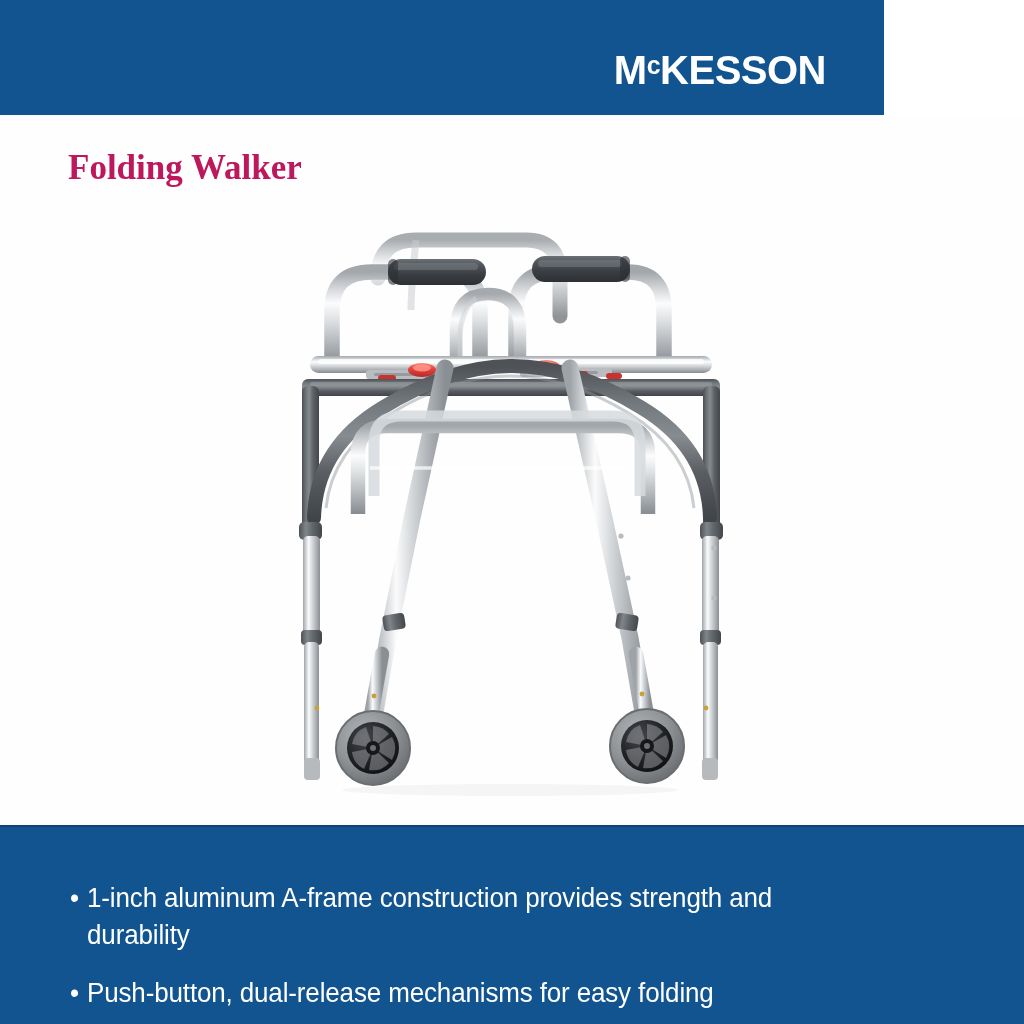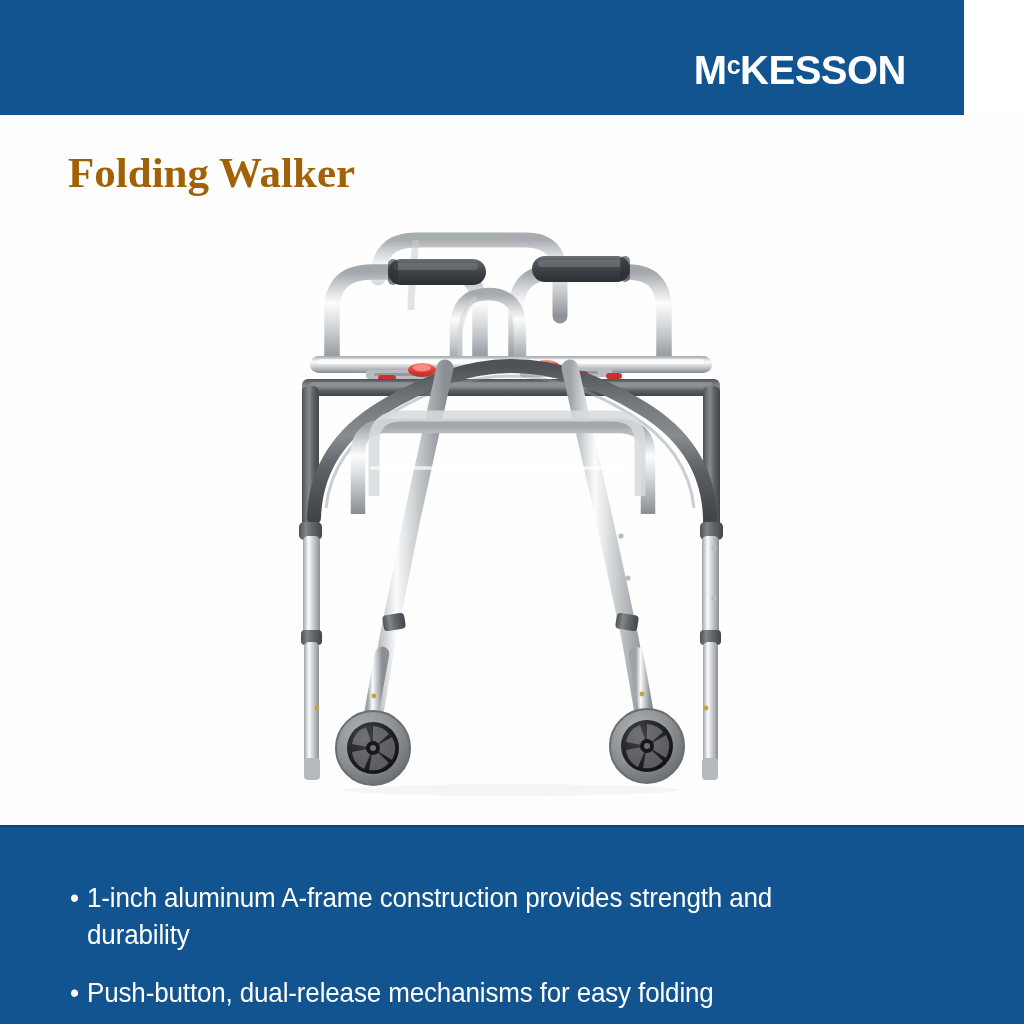--- a/index.html
+++ b/index.html
@@ -6,21 +6,21 @@
   html,body { width:1024px; height:1024px; }
   body {
     font-family: "Liberation Sans", sans-serif;
     background:#ffffff;
     position:relative;
     overflow:hidden;
   }
 
   
   #header-band {
-    position:absolute; left:0; top:0; width:964px; height:115px;
+    position:absolute; left:0; top:0; width:884px; height:115px;
     background:#11548f;
   }
   #brand-logo {
     position:absolute; right:58px; top:50px;
     color:#ffffff;
     font-family:"Liberation Sans", sans-serif;
     font-weight:bold;
     font-size:40px;
     letter-spacing:-0.5px;
     line-height:1;
@@ -34,22 +34,22 @@
 
   
   #body-area {
     position:absolute; left:0; top:115px; width:1024px; height:710px;
     background:#fefefe;
   }
   #page-title {
     position:absolute; left:68px; top:148px;
     font-family:"Liberation Serif", serif;
     font-weight:bold;
-    font-size:43px;
-    color:#a16207;
+    font-size:35px;
+    color:#be185d;
     letter-spacing:0px;
     white-space:nowrap;
   }
 
   
   #product-image {
     position:absolute; left:270px; top:218px; width:480px; height:590px;
   }
   #product-image svg { display:block; width:100%; height:100%; }
 

